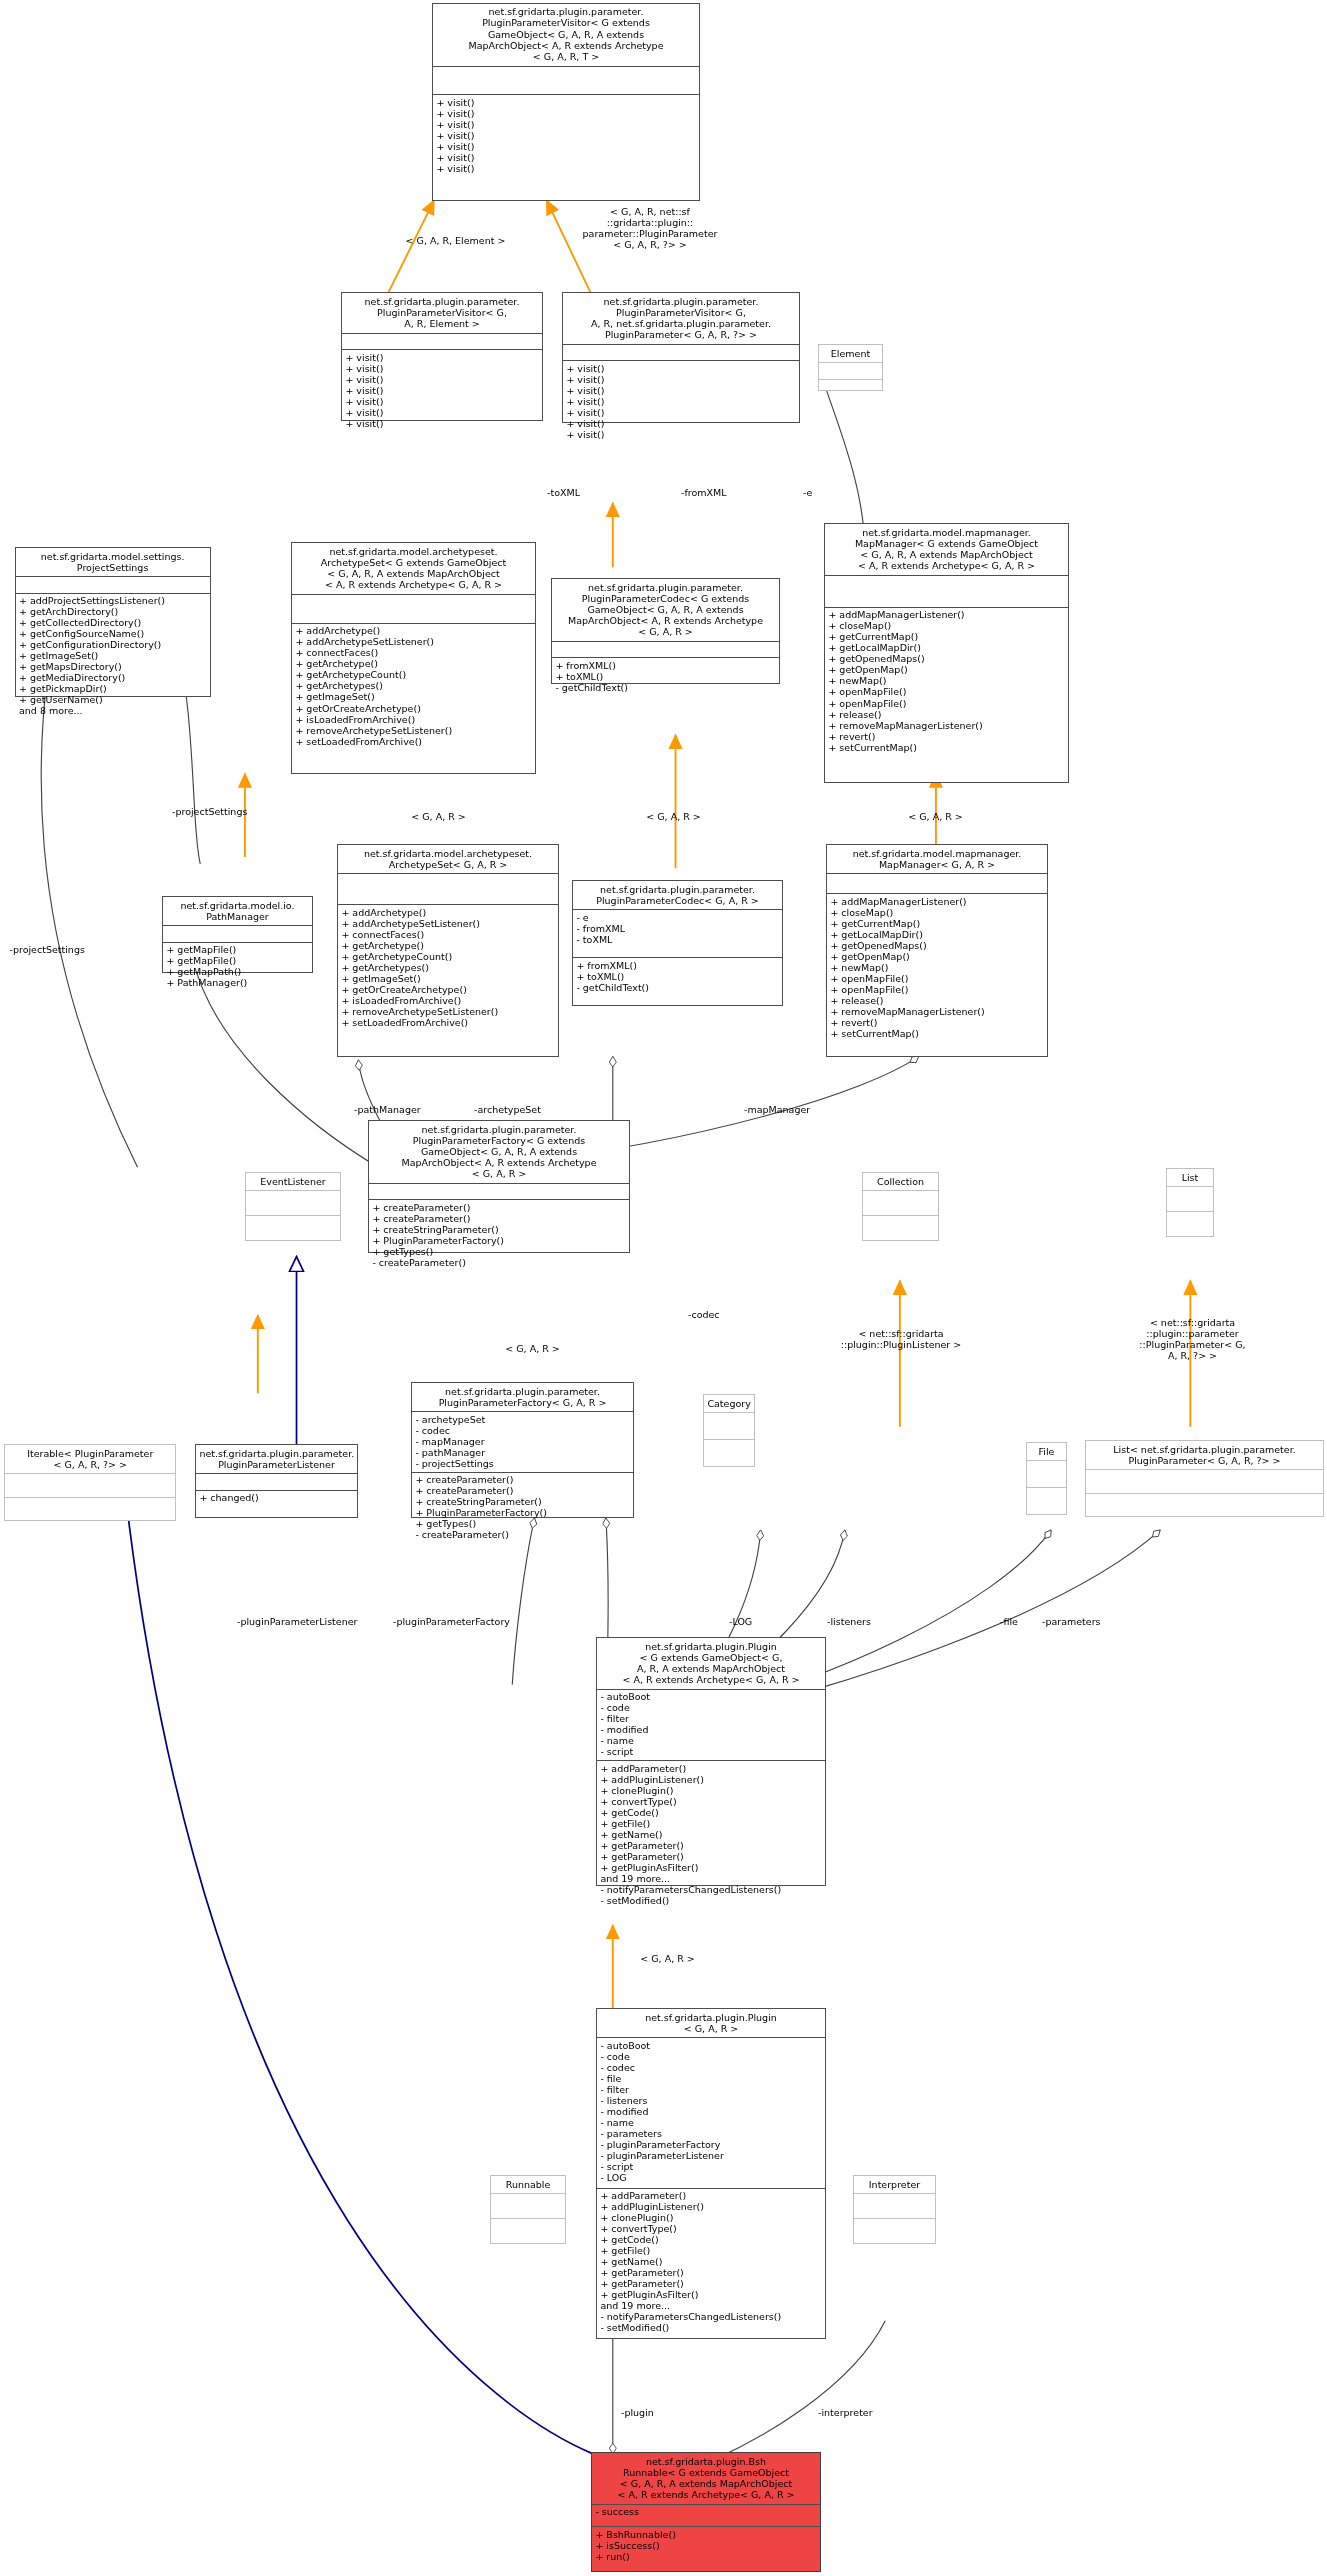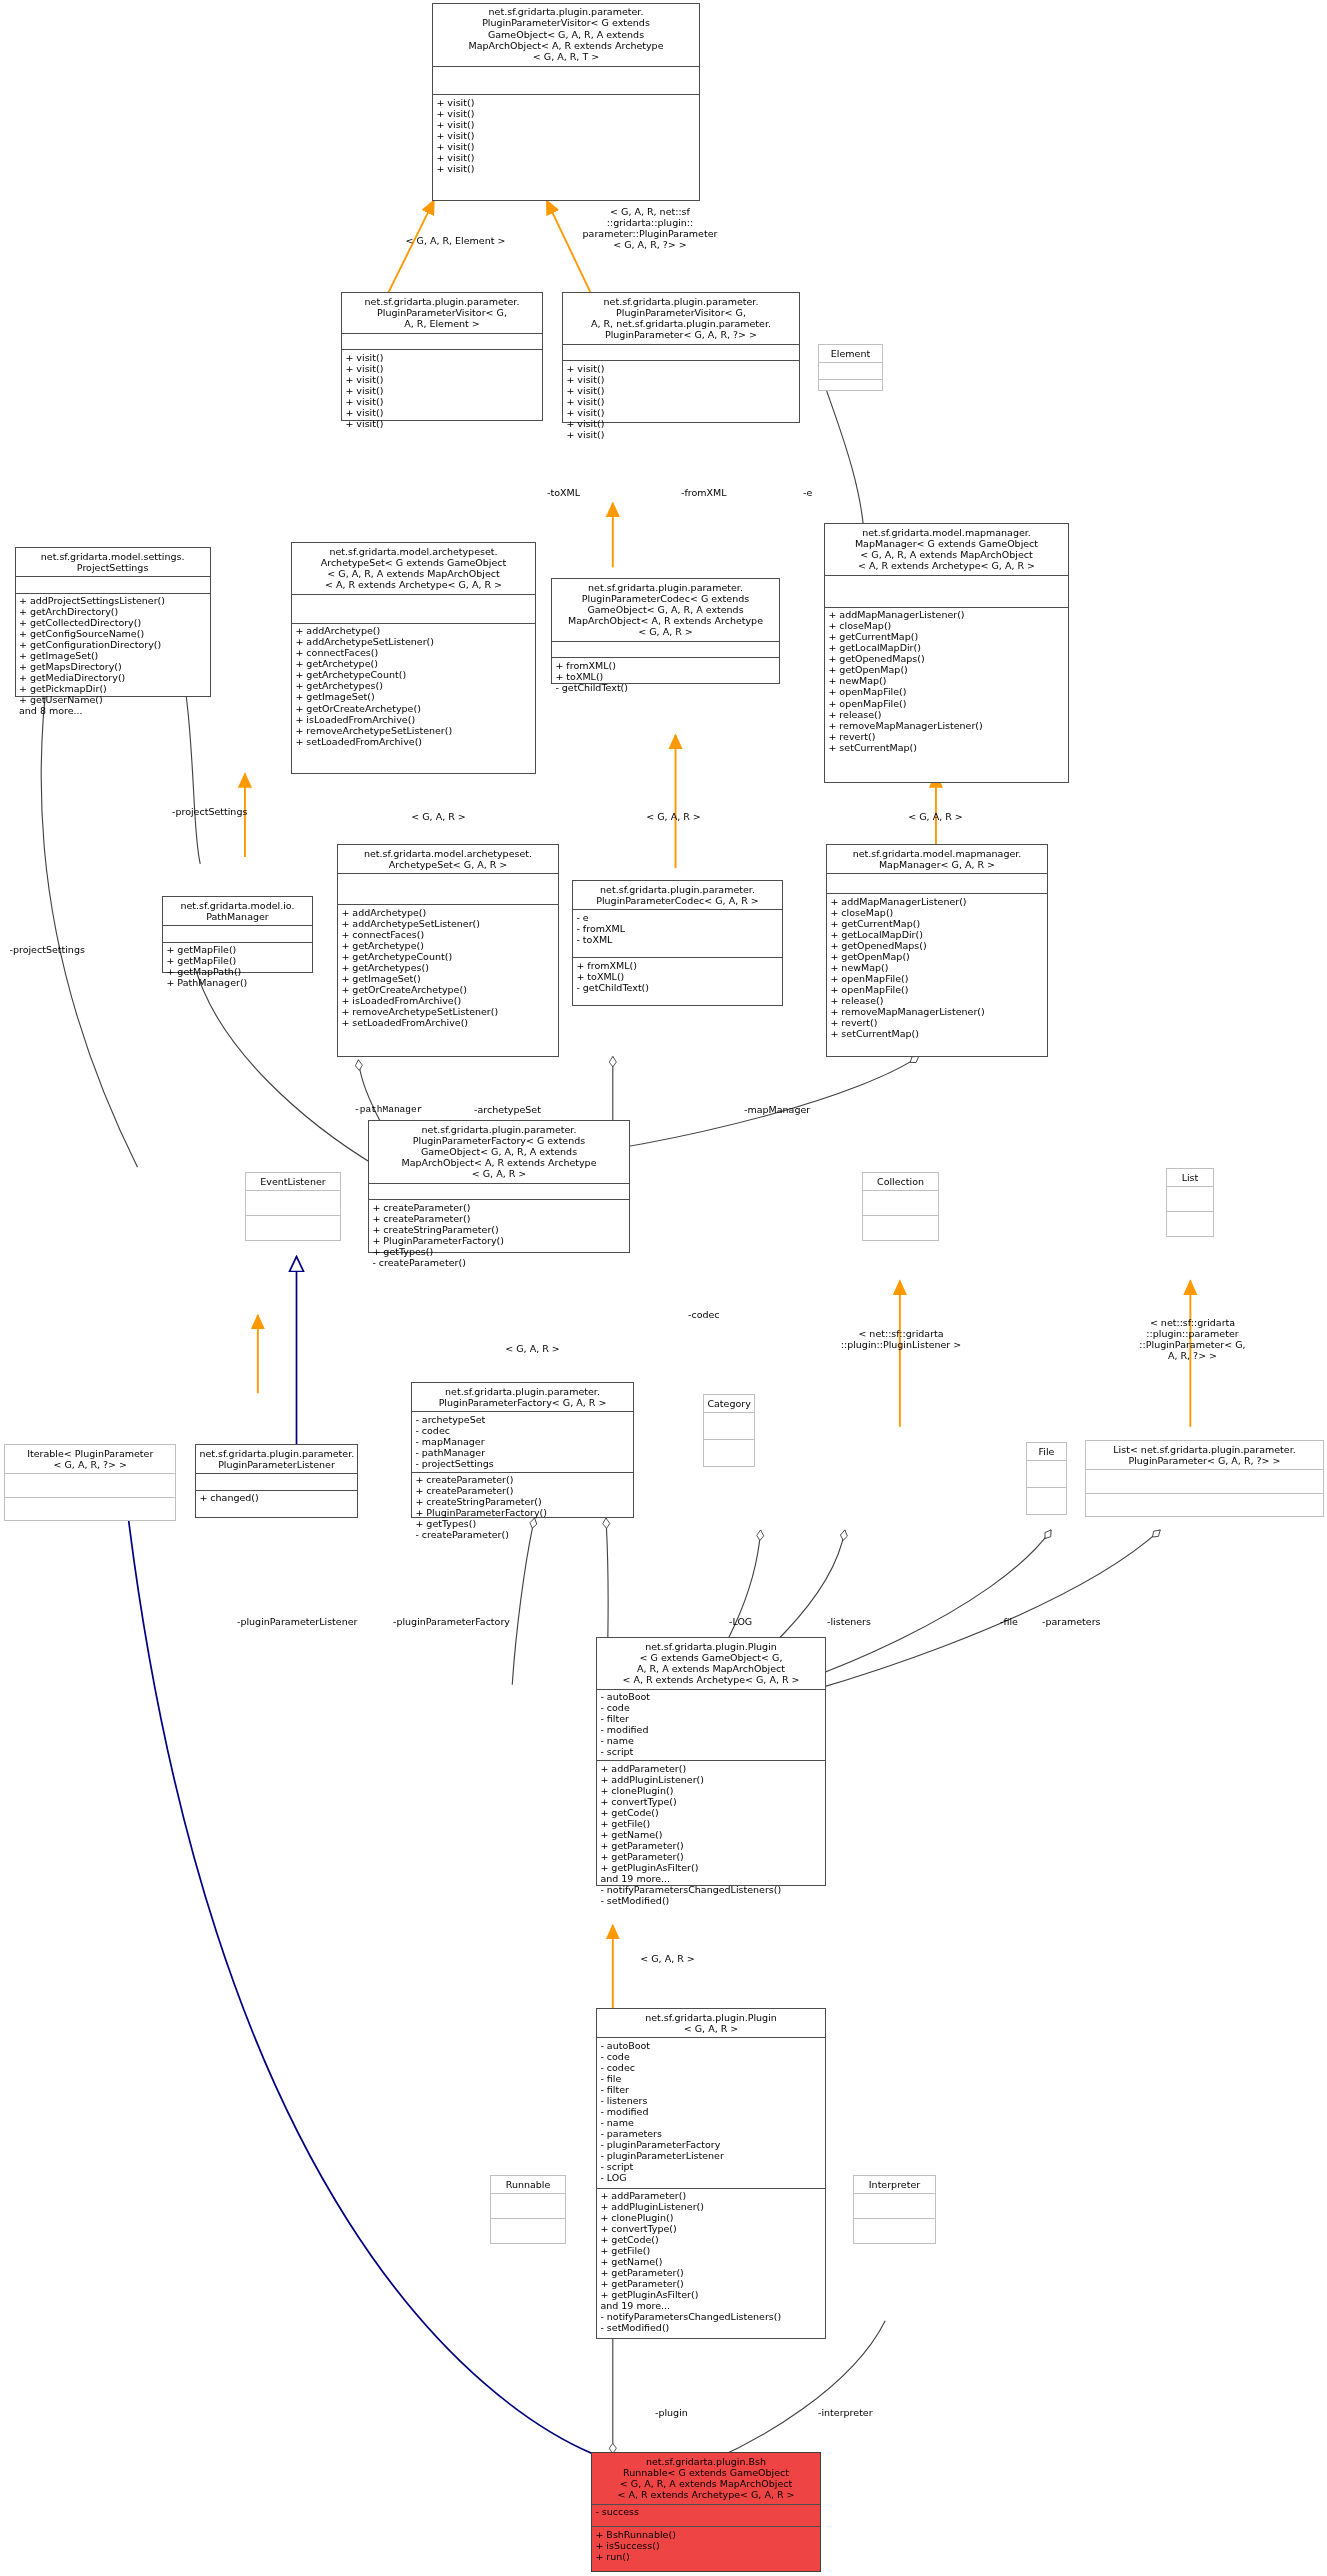--- a/index.html
+++ b/index.html
@@ -321,21 +321,21 @@
 + getOpenMap()
 + newMap()
 + openMapFile()
 + openMapFile()
 + release()
 + removeMapManagerListener()
 + revert()
 + setCurrentMap()</div>
   </div>
 
-  <div class="elabel left" style="left:354px;top:1104px;width:103px;font-family:Liberation Mono, monospace;">-pathManager</div>
+  <div class="elabel left" style="left:354px;top:1104px;width:103px;">-pathManager</div>
   <div class="elabel left" style="left:474px;top:1104px;width:112px;">-archetypeSet</div>
   <div class="elabel left" style="left:688px;top:1309px;width:69px;">-codec</div>
   <div class="elabel left" style="left:744px;top:1104px;width:112px;">-mapManager</div>
 
   <div class="node" style="left:368px;top:1120px;width:262px;height:133px;">
     <div class="title">net.sf.gridarta.plugin.parameter.
 PluginParameterFactory&lt; G extends
 GameObject&lt; G, A, R, A extends
 MapArchObject&lt; A, R extends Archetype
 &lt; G, A, R &gt;</div>
@@ -523,21 +523,21 @@
   </div>
 
   <div class="node thin" style="left:853px;top:2175px;width:83px;height:69px;">
     <div class="title">Interpreter</div>
     <div class="sep"></div>
     <div class="attrs empty"></div>
     <div class="sep"></div>
     <div class="ops empty"></div>
   </div>
 
-  <div class="elabel left" style="left:655px;top:2407px;width:69px;">-plugin</div>
+  <div class="elabel left" style="left:621px;top:2407px;width:69px;">-plugin</div>
   <div class="elabel left" style="left:818px;top:2407px;width:95px;">-interpreter</div>
 
   <div class="node hl" style="left:591px;top:2452px;width:230px;height:120px;">
     <div class="title">net.sf.gridarta.plugin.Bsh
 Runnable&lt; G extends GameObject
 &lt; G, A, R, A extends MapArchObject
 &lt; A, R extends Archetype&lt; G, A, R &gt;</div>
     <div class="sep"></div>
     <div class="attrs">- success</div>
     <div class="sep"></div>

